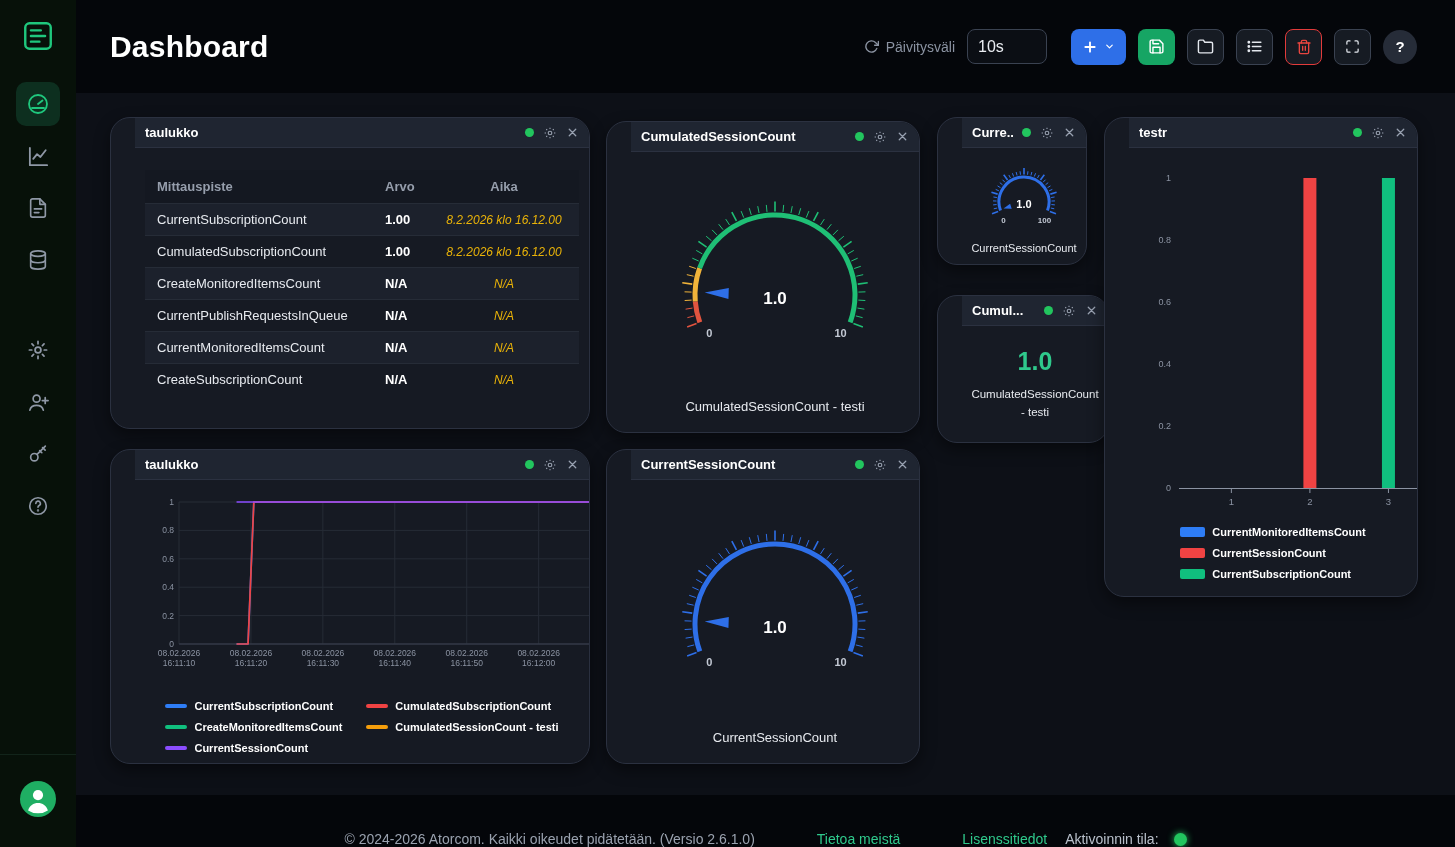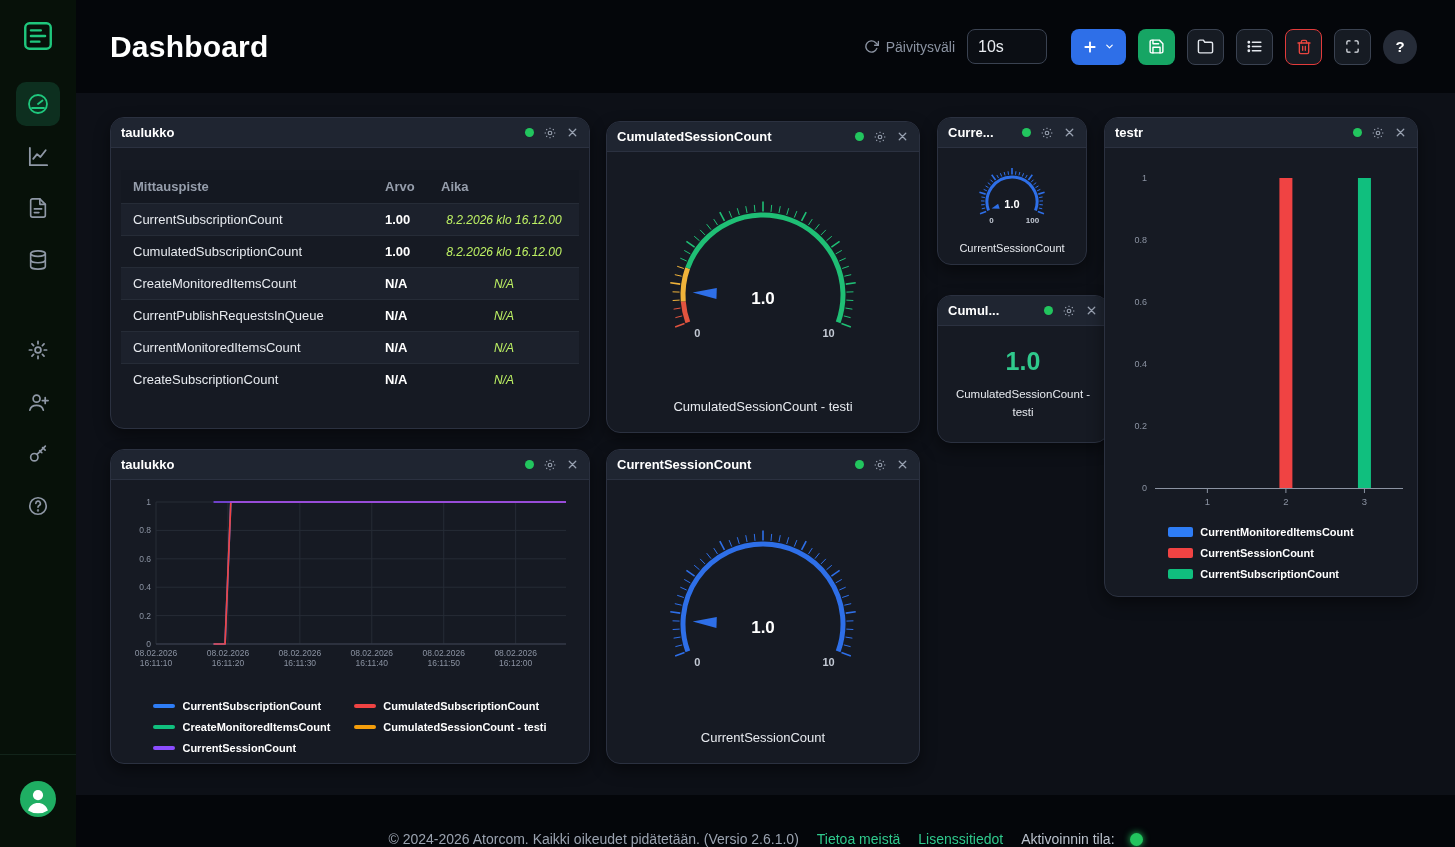--- a/index.html
+++ b/index.html
@@ -30,38 +30,38 @@
   .btn-blue { background:#2e6fe8; color:#fff; padding:0 11px; gap:6px; margin-left:12px; }
   .btn-green { width:37px; background:#16a564; color:#fff; }
   .btn-dark { width:37px; background:#161b23; border:1px solid #3a4251; color:#e4e8ee; }
   .btn-danger { width:37px; background:#161b23; border:1px solid #e23b3b; color:#e8453f; }
   .btn-help { width:34px; height:34px; border-radius:50%; background:#262c38; border:none; color:#fff;
               font-weight:700; font-size:15px; cursor:pointer; font-family:inherit; }
 
   
   .content { position:relative; flex:1; background:#0d1017; overflow:hidden; }
   .panel { position:absolute; display:flex; flex-direction:column; background:#161a23; border:1px solid #2b3140;
-           border-radius:14px; box-shadow:0 6px 16px rgba(0,0,0,.45); overflow:hidden; }
+           border-radius:20px; box-shadow:0 6px 16px rgba(0,0,0,.45); overflow:hidden;padding-left:24px; }
   .panel-head { height:30px; min-height:30px; background:#1f2531; border-bottom:1px solid #2b3140;
                 display:flex; align-items:center; gap:9px; padding:0 10px; cursor:move; }
   .panel-title { flex:1; font-size:13px; font-weight:700; color:#fff; white-space:nowrap; overflow:hidden; }
   .status-dot { width:9px; height:9px; border-radius:50%; background:#22c55e; flex:none; }
   .phbtn { background:none; border:none; padding:0; color:#99a2b1; display:flex; align-items:center; cursor:pointer; }
   .panel-body { flex:1; display:flex; flex-direction:column; min-height:0; }
 
   
   .tbody-wrap { padding:22px 10px 10px; }
   .mtable { width:100%; border-collapse:collapse; }
   .mtable th { background:#141821; color:#969eac; font-size:13px; font-weight:700; text-align:left; padding:9px 12px; }
   .mtable th.col-arvo { width:56px; }
-  .mtable th.col-aika { width:150px; text-align:left; }
+  .mtable th.col-aika { width:150px; text-align:center; }
   .mtable td { font-size:13px; color:#e7eaef; padding:8px 12px; border-top:1px solid #262c37; }
   .mtable tbody tr:nth-child(odd) { background:#1c212c; }
   .mtable td.val { font-weight:700; color:#fff; }
-  .mtable td.time { font-style:italic; color:#bef264; text-align:center; font-size:12px; }
+  .mtable td.time { font-style:italic; color:#eab308; text-align:center; font-size:12px; }
 
   
   .gauge-wrap { flex:1; display:flex; align-items:center; justify-content:center; }
   .gauge-caption { text-align:center; font-size:13px; color:#e7eaef; padding:0 8px 18px; }
   .panel.small .gauge-caption { font-size:11px; padding-bottom:10px; }
   svg.gauge-lg { width:244px; height:162px; }
   svg.gauge-sm { width:100px; height:66px; }
 
   
   .num-body { flex:1; display:flex; flex-direction:column; align-items:center; justify-content:center; gap:10px; padding:0 8px; }
@@ -77,21 +77,21 @@
   .legend-grid { display:grid; grid-template-columns:auto auto; column-gap:24px; row-gap:9px; width:fit-content; margin:8px auto 0; }
   .legend-item { display:flex; align-items:center; gap:7px; cursor:pointer; }
   .swatch { display:inline-block; flex:none; }
   .legend-col .swatch { width:25px; height:10px; border-radius:2px; }
   .legend-grid .swatch { width:22px; height:4px; border-radius:2px; }
   .legend-label { font-size:11px; font-weight:700; color:#fff; white-space:nowrap; }
 
   
   .footer { height:52px; min-height:52px; background:#04060a; display:flex; align-items:flex-end; justify-content:center; gap:18px; font-size:14px; }
   .copy { color:#9aa2af; }
-  .flink { color:#2fc98c; cursor:pointer; }
+  .flink { color:#2fc98c; cursor:pointer;margin-left:44px; }
   .activation { color:#b9c0cb; display:flex; align-items:center; gap:15px; }
   .status-dot-lg { width:13px; height:13px; border-radius:50%; background:#22c55e; box-shadow:0 0 7px #22c55e; }
 </style>
 </head>
 <body>
 
 <div class="app">
 
   <aside class="sidebar">
     <div class="logo">

